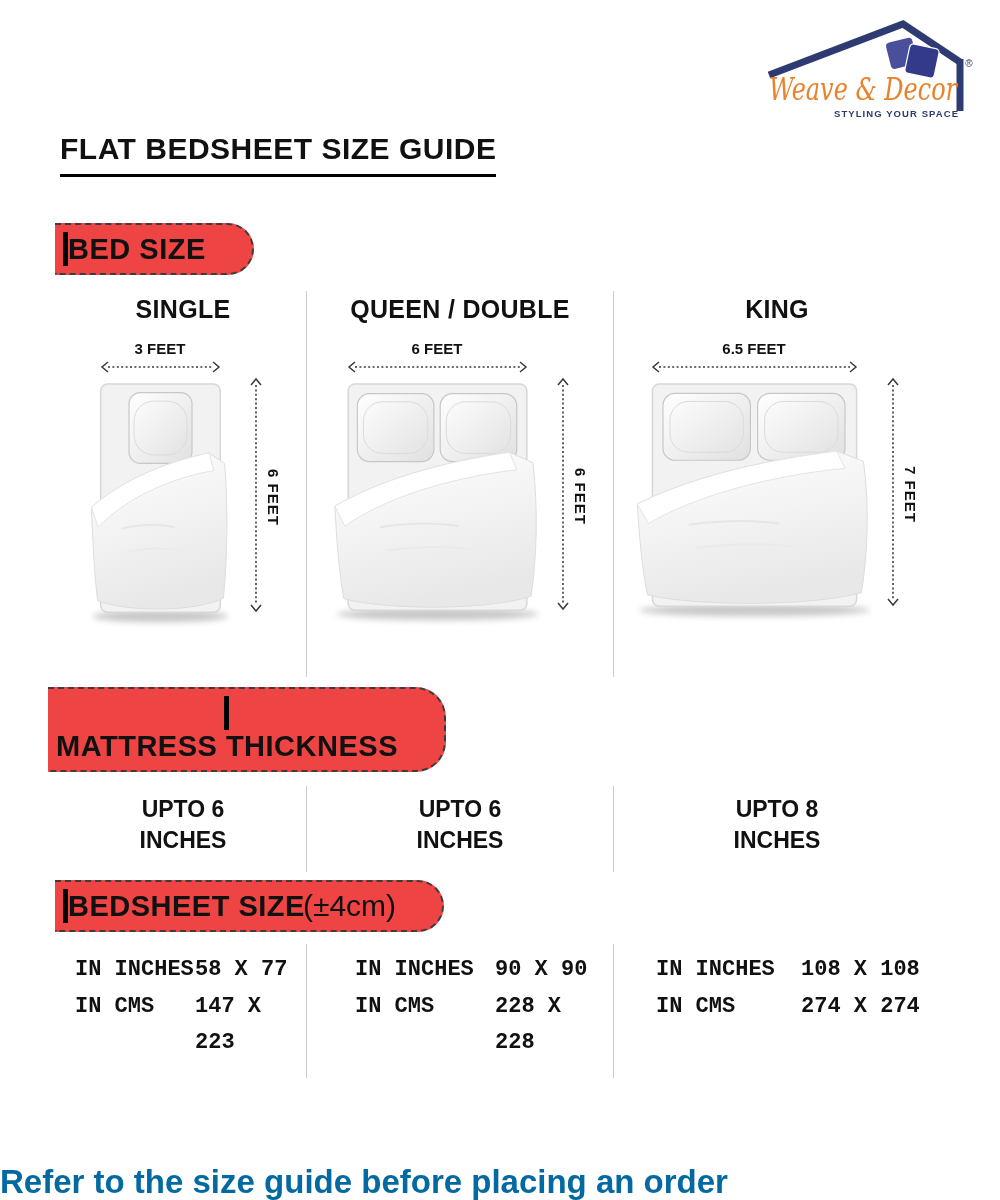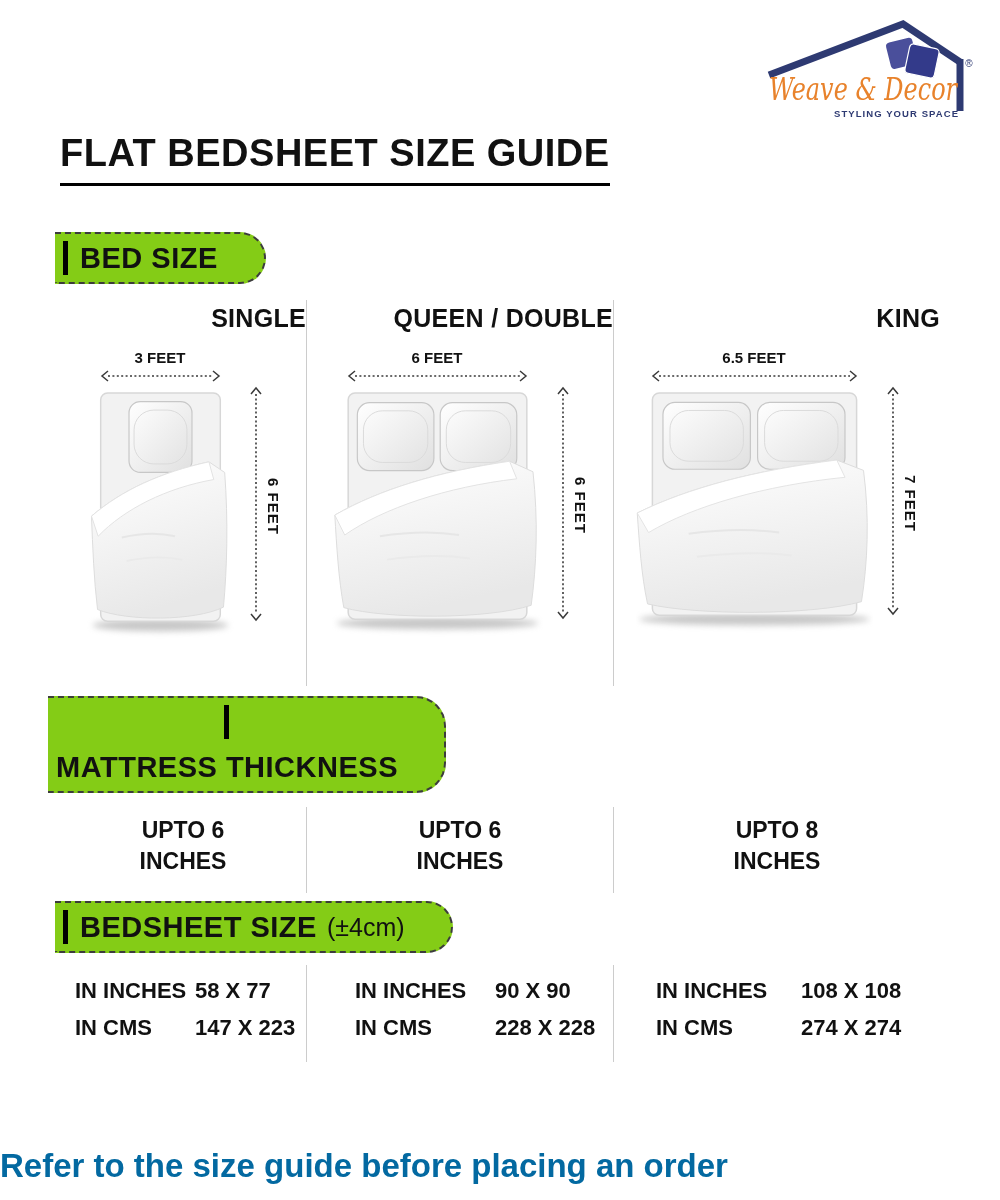--- a/index.html
+++ b/index.html
@@ -5,56 +5,56 @@
   * { box-sizing: border-box; }
   html,body { margin:0; padding:0; background:#fff; }
   .page { position:relative; width:1000px; height:1200px; background:#fff;
           font-family:"Liberation Sans", sans-serif; color:#111; overflow:hidden; }
 
   
   .logo { position:absolute; top:10px; right:24px; }
 
   
   .title-wrap { padding:132px 0 0 60px; }
-  .title { display:inline-block; font-size:38px; font-weight:800; letter-spacing:.5px;
+  .title { display:inline-block; font-size:30px; font-weight:800; letter-spacing:.5px;
            padding-bottom:8px; border-bottom:3px solid #000; }
 
   
-  .pill { display:inline-flex; align-items:center; gap:12px;
+  .pill { display:inline-flex; align-items:center; 
           border:2px dashed #3c3c3c; border-left:none; border-radius:0 30px 30px 0;
-          padding:7px 46px 7px 8px; background:#84cc16; }
+          padding:7px 46px 7px 8px; background:#ef4444; }
   .pill .bar { width:5px; height:34px; background:#000; flex:0 0 auto; }
   .pill .txt { font-size:29px; font-weight:800; letter-spacing:.5px; white-space:nowrap; }
-  .pill .suffix { font-size:25px; font-weight:400; margin-left:-2px; white-space:nowrap; }
+  .pill .suffix { font-size:30px; font-weight:400; margin-left:-2px; white-space:nowrap; }
   .pill-bed   { margin:46px 0 0 55px; }
   .pill-mat   { margin:10px 0 0 48px;flex-direction:column; }
   .pill-sheet { margin:8px 0 0 55px; }
 
   
   .grid { display:grid; grid-template-columns:247px 307px 326px; margin-left:60px; }
   .c1, .c2 { border-right:1px solid #ccc; }
 
   
   .bed-grid { margin-top:16px; height:386px; }
-  .bed-cell { text-align:right; }
+  .bed-cell { text-align:center; }
   .col-name { font-size:25px; font-weight:800; margin-top:4px; letter-spacing:.3px; }
   .bedblock { display:flex; justify-content:center; align-items:flex-start; margin-top:16px;gap:8px; }
   .bleft { display:flex; flex-direction:column; align-items:center; }
   .dim-top { font-size:15px; font-weight:700; margin-bottom:3px; }
   .vwrap { display:flex; align-items:center; margin-top:36px; margin-left:5px; }
   .vlabel { writing-mode:vertical-rl; font-size:15px; font-weight:700; letter-spacing:1px; margin-left:2px; }
 
   
   .thick-grid { margin-top:14px; }
   .thick-cell { text-align:center; font-size:23px; font-weight:600; line-height:1.35;
                 padding:8px 0 16px; }
 
   
   .size-grid { margin-top:12px; }
-  .size-cell { padding:8px 0 16px 15px; }
+  .size-cell { padding:8px 0 16px 15px;font-family:Liberation Mono, monospace; }
   .size-cell.c2 { padding-left:48px; }
   .size-cell.c3 { padding-left:42px; }
   .srow { display:flex; font-size:22px; font-weight:600; line-height:1.66; }
   .slabel { width:120px; flex:0 0 auto; }
   .size-cell.c2 .slabel { width:140px; }
   .size-cell.c3 .slabel { width:145px; }
 
   
   .footer { margin-top:84px; text-align:left; font-size:33px; font-weight:700;
             line-height:1.24; color:#0369a1; }

